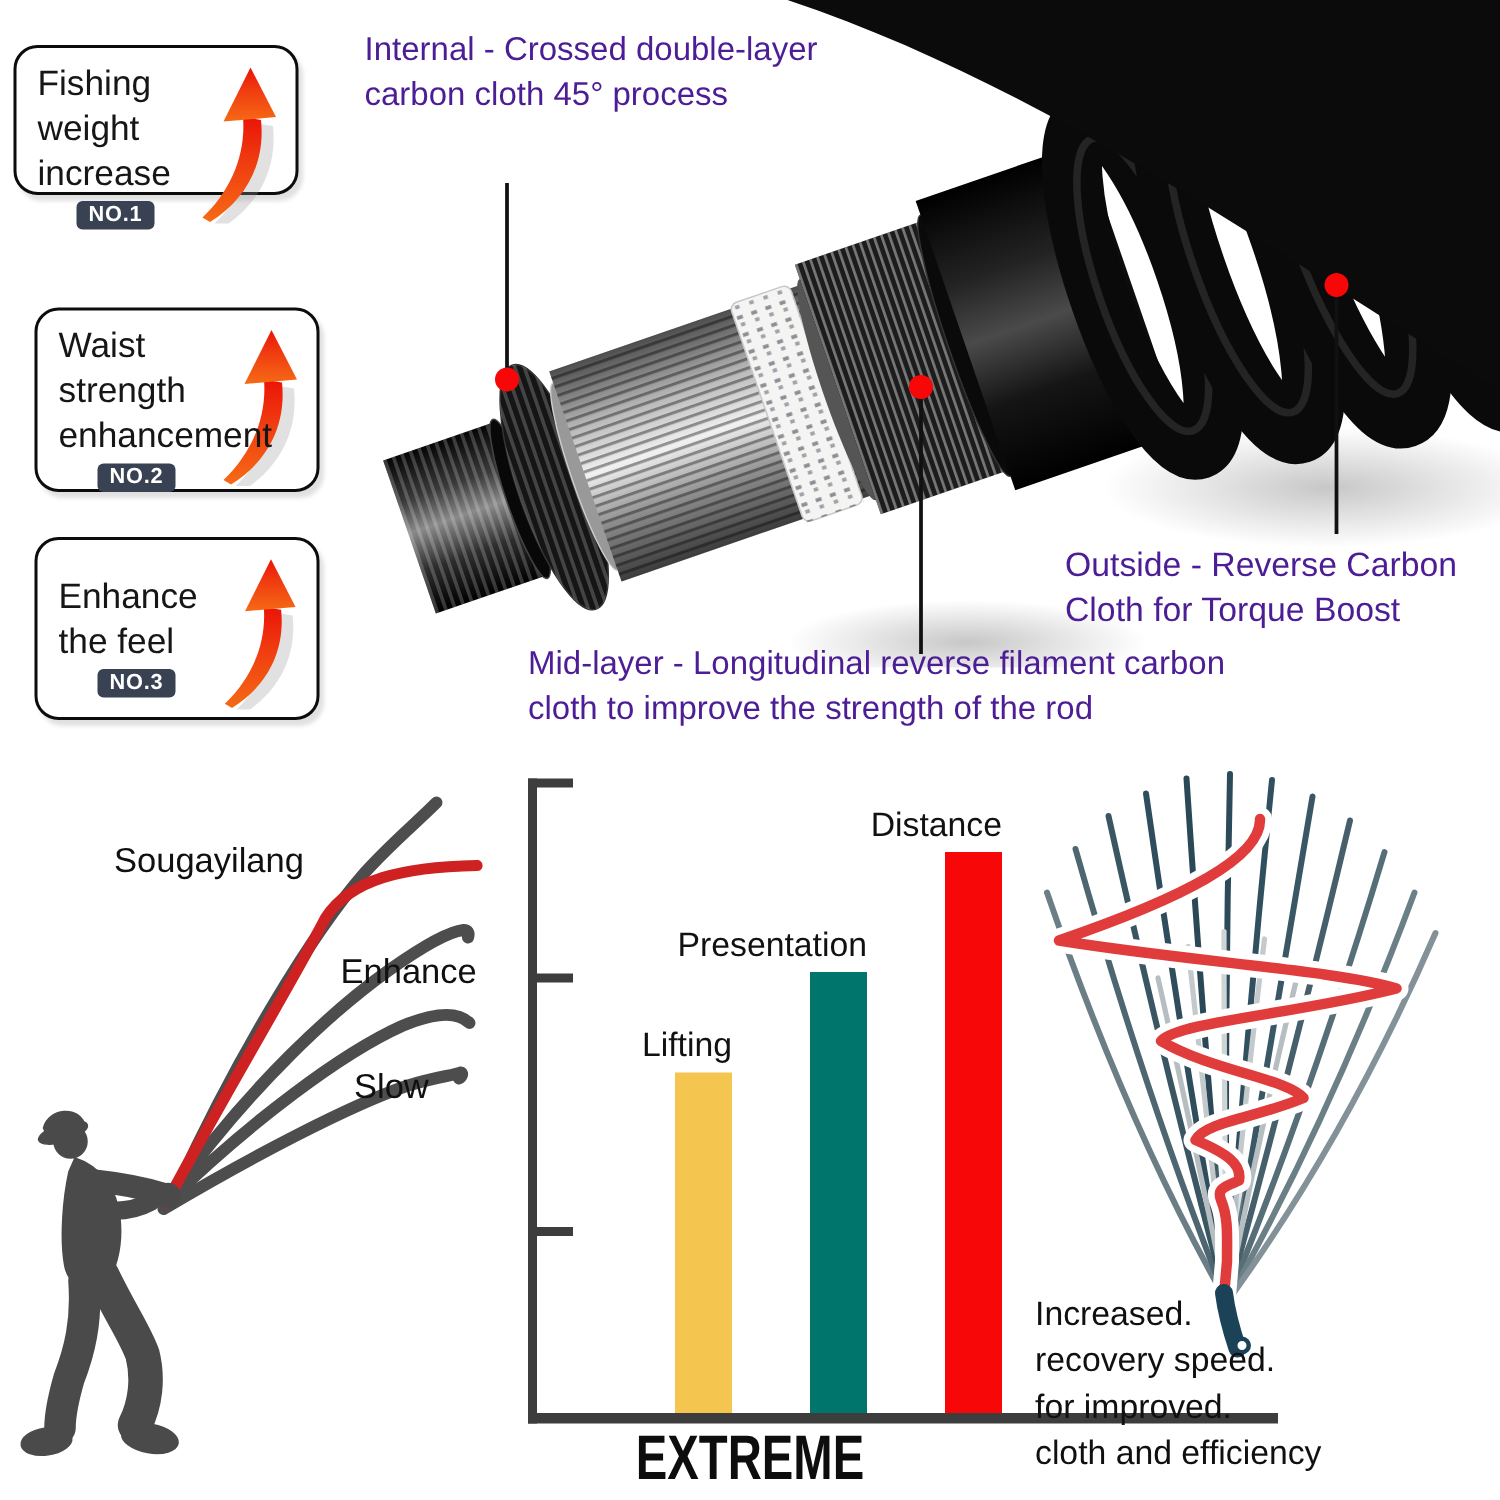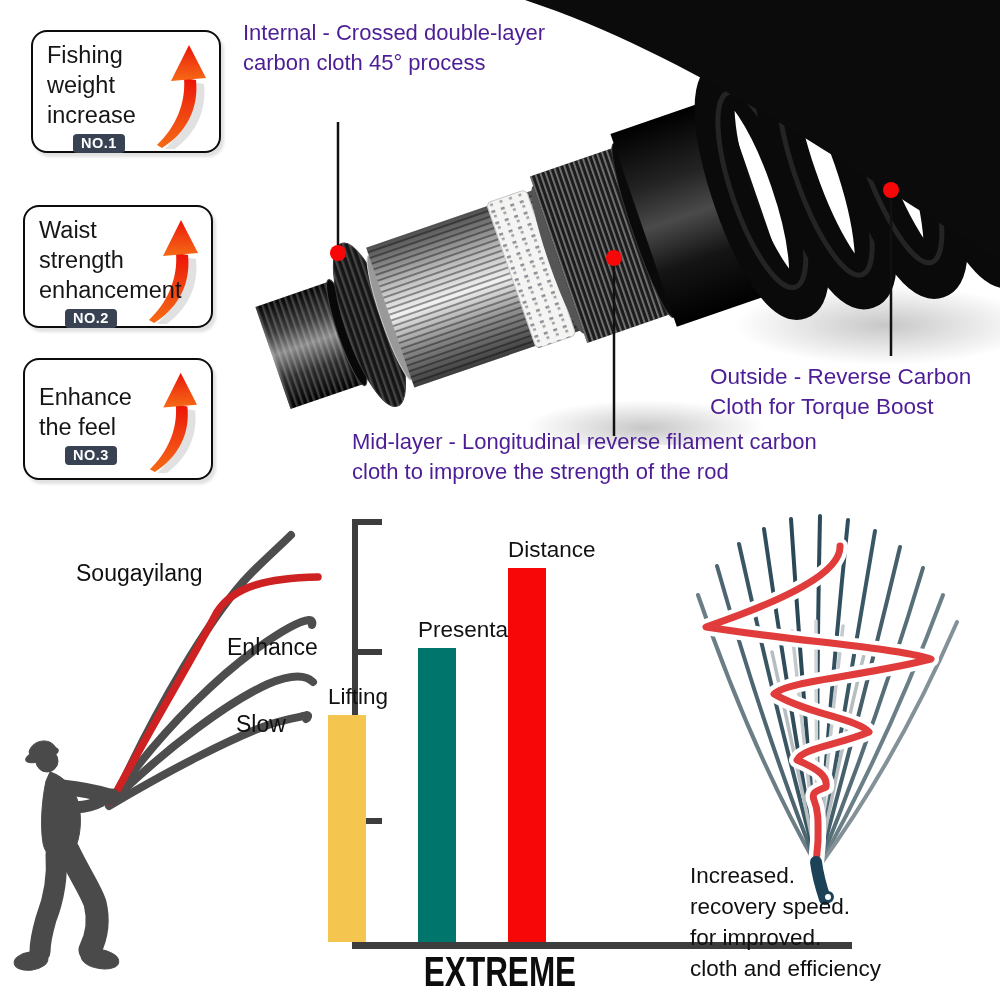--- a/index.html
+++ b/index.html
@@ -2,21 +2,21 @@
 <html><head>
 <meta charset="utf-8">
 <style>
   html,body{margin:0;padding:0;background:#fff;}
   .stage{position:relative;width:1000px;height:1000px;background:#fff;overflow:hidden;
          font-family:"Liberation Sans",sans-serif;color:#141414;}
   
   .fbox{position:absolute;width:190px;box-sizing:border-box;border:2.5px solid #0c0c0c;
         border-radius:16px;background:#fff;box-shadow:3px 4px 3px rgba(0,0,0,.12);
         padding:8px 0 8px 14px;}
-  #fbox1{left:31px;top:30px;height:123px}
+  #fbox1{left:9px;top:30px;height:100px}
   #fbox2{left:23px;top:205px;height:123px}
   #fbox3{left:23px;top:358px;height:122px;padding-top:22px}
   .fbox .ln{font-size:23.5px;line-height:30px;color:#161616;white-space:nowrap;position:relative;z-index:2}
   .badge{display:inline-block;margin:4px 0 12px 26px;background:#394253;color:#fff;font-size:14.5px;
          font-weight:700;padding:1px 8px 2px;border-radius:4px;letter-spacing:.5px;position:relative;z-index:2}
   .arrow-svg{position:absolute;right:8px;top:9px;z-index:1}
   
   .ann{position:absolute;font-size:22px;line-height:29.5px;color:#4c1d95;white-space:nowrap}
   #ann-internal{left:243px;top:18px}
   #ann-mid{left:352px;top:427px}
@@ -25,21 +25,21 @@
   .curve-label{position:absolute;font-size:23px;color:#101010;white-space:nowrap}
   #lbl-brand{left:76px;top:560px}
   #lbl-moderate{left:227px;top:634px}
   #lbl-slow{left:236px;top:711px}
   
   .axis{position:absolute;background:#3d3d3d}
   #axis-v{left:352px;top:519px;width:6px;height:430px}
   #axis-h{left:352px;top:942px;width:500px;height:7px}
   .tick{position:absolute;background:#3d3d3d;width:30px;height:6px;left:352px}
   #tick1{top:519px}#tick2{top:649px}#tick3{top:818px}
-  .bar-col{position:absolute;bottom:58px;width:160px;display:flex;flex-direction:column;align-items:flex-start}
+  .bar-col{position:absolute;bottom:58px;width:160px;display:flex;flex-direction:column;align-items:flex-end}
   #col1{left:328px}#col2{left:418px}#col3{left:508px}
   .bar-label{font-size:22.5px;color:#111;margin-bottom:5px;white-space:nowrap}
   .bar{width:38px}
   #chart-xlabel{position:absolute;left:390px;top:948px;width:220px;text-align:center;
     font-size:42px;font-weight:700;letter-spacing:0;transform:scaleX(.75);color:#0d0d0d}
   
   #recovery{position:absolute;left:690px;top:860px;font-size:22.5px;line-height:31px;color:#101010;white-space:nowrap}
   .abs{position:absolute}
 </style>
 </head>

